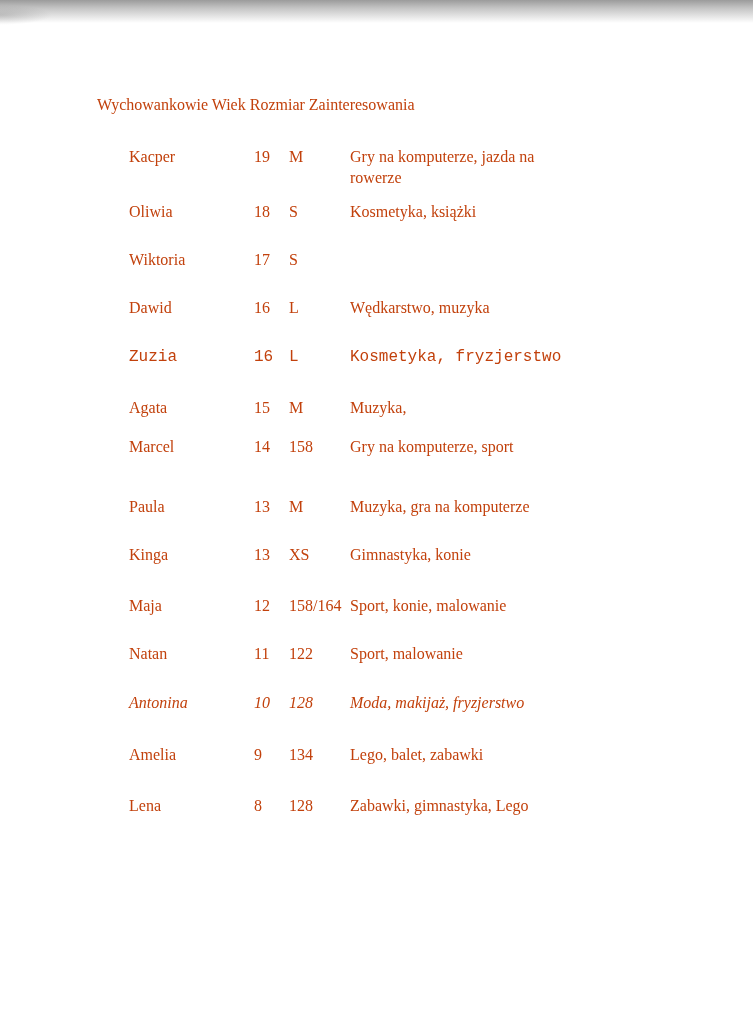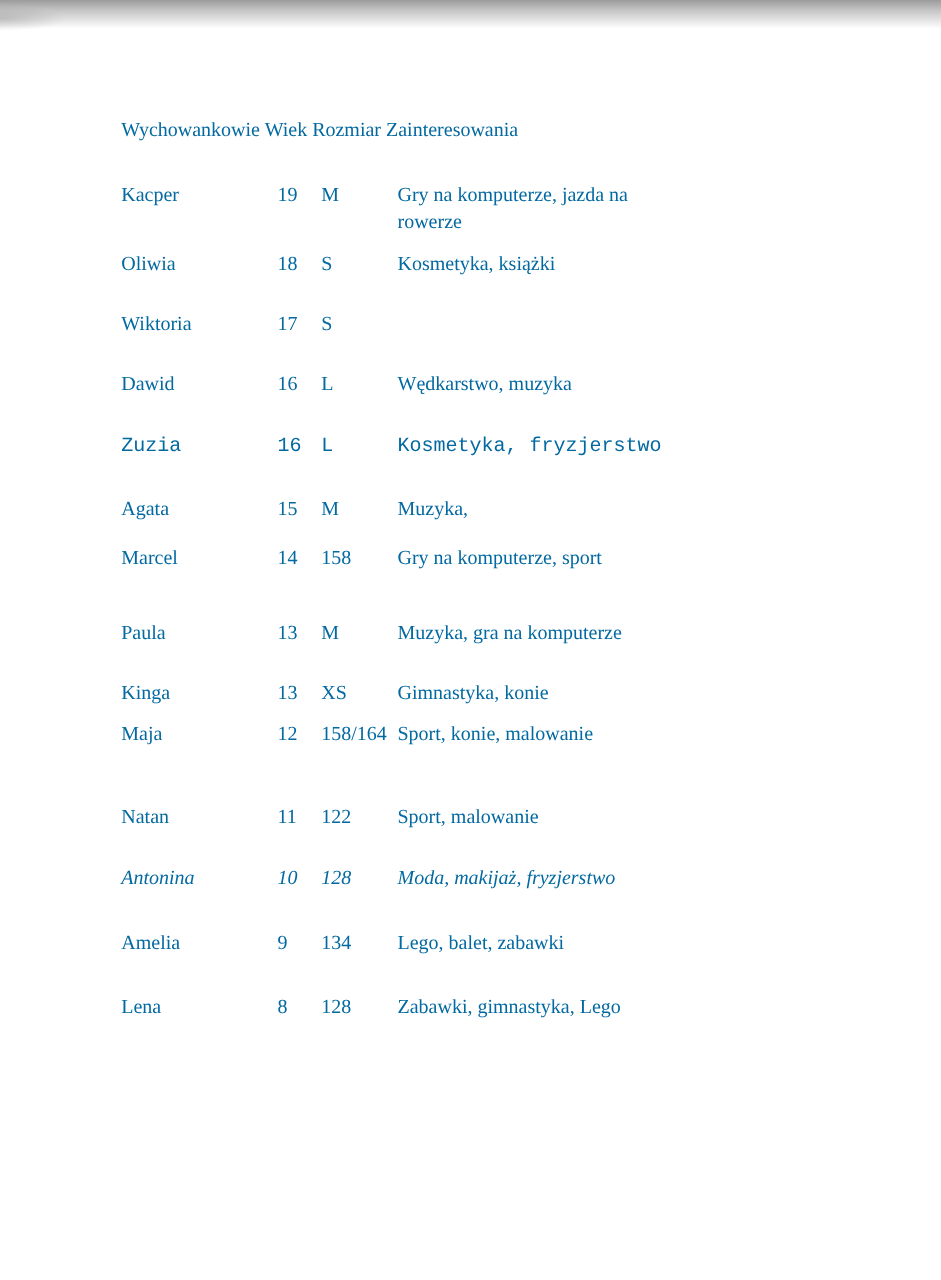--- a/index.html
+++ b/index.html
@@ -9,21 +9,21 @@
   }
   .page {
     position: relative;
     width: 753px;
     height: 816px;
     background: #ffffff;
     overflow: hidden;
     font-family: "Liberation Serif", "DejaVu Serif", serif;
     font-size: 16px;
     line-height: 21px;
-    color: #0369a1;
+    color: #c2410c;
   }
   .top-shadow {
     position: absolute;
     top: 0; left: 0; right: 0;
     height: 23px;
     background: linear-gradient(to bottom, #9b9b9b 0%, #c4c4c4 35%, #ffffff 100%);
   }
   .corner-smudge {
     position: absolute;
     top: 5px; left: 0;
@@ -39,36 +39,37 @@
   .row {
     position: absolute;
     left: 97px;
     width: 460px;
     height: 21px;
   }
   .cell {
     position: absolute;
     top: 0;
     white-space: nowrap;
+    margin-left: 32px;
   }
   .c-name      { left: 0; }
   .c-age       { left: 125px; }
   .c-size      { left: 160px; }
   .c-interests { left: 221px; width: 218px; white-space: pre-line; }
 
   #rows .row:nth-child(1)  { top: 146px; }
   #rows .row:nth-child(2)  { top: 201px; }
   #rows .row:nth-child(3)  { top: 249px; }
   #rows .row:nth-child(4)  { top: 297px; }
   #rows .row:nth-child(5)  { top: 347px; font-family: Liberation Mono, monospace; }
   #rows .row:nth-child(6)  { top: 397px; }
   #rows .row:nth-child(7)  { top: 436px; }
   #rows .row:nth-child(8)  { top: 496px; }
   #rows .row:nth-child(9)  { top: 544px; }
-  #rows .row:nth-child(10) { top: 577px; }
+  #rows .row:nth-child(10) { top: 595px; }
   #rows .row:nth-child(11) { top: 643px; }
   #rows .row:nth-child(12) { top: 692px; font-style: italic; }
   #rows .row:nth-child(13) { top: 744px; }
   #rows .row:nth-child(14) { top: 795px; }
 </style>
 </head>
 <body>
 
 <div class="page">
   <div class="top-shadow"></div>

